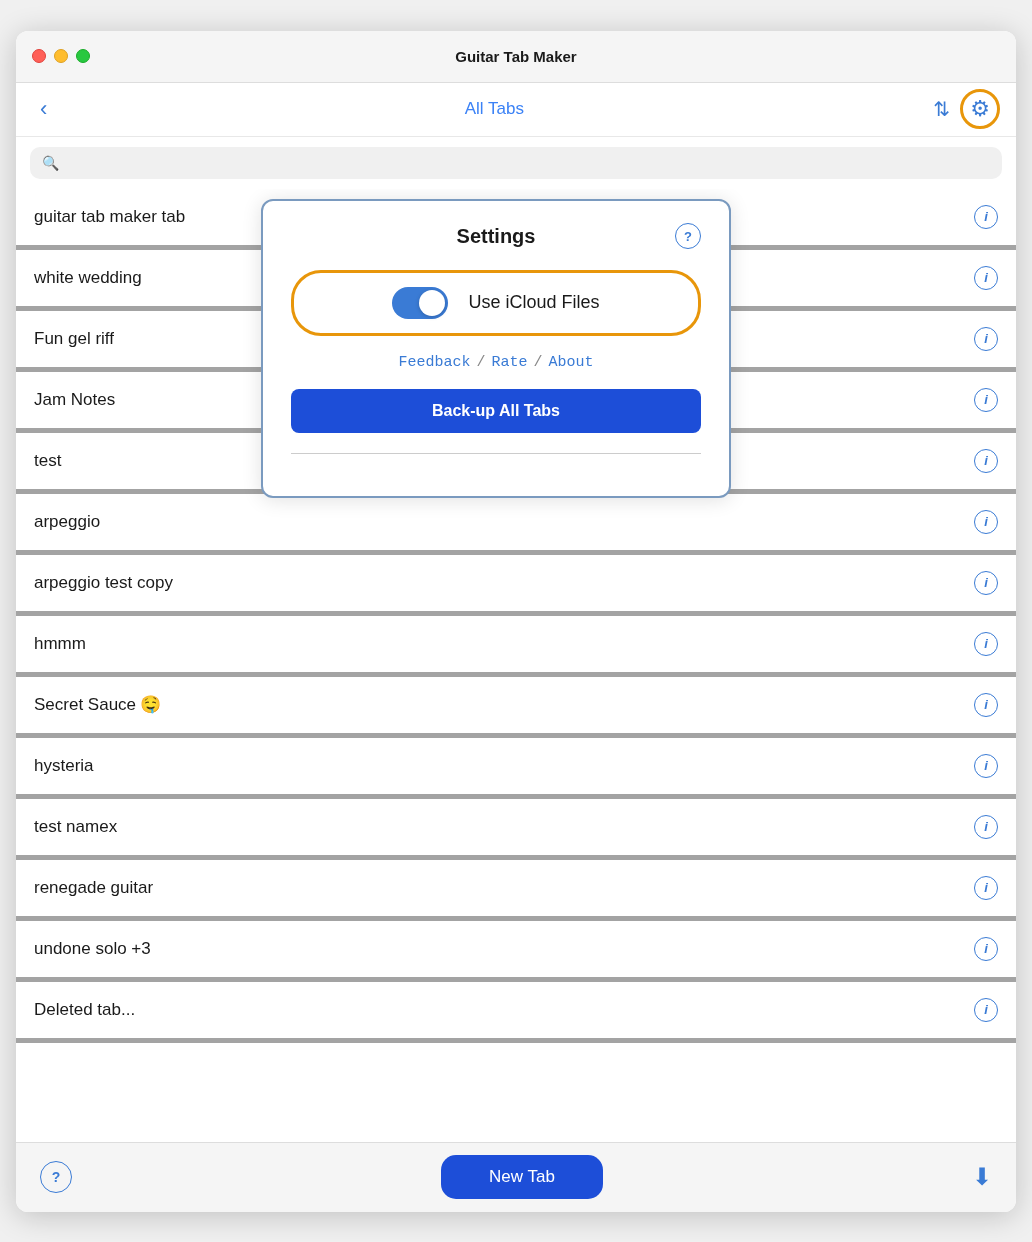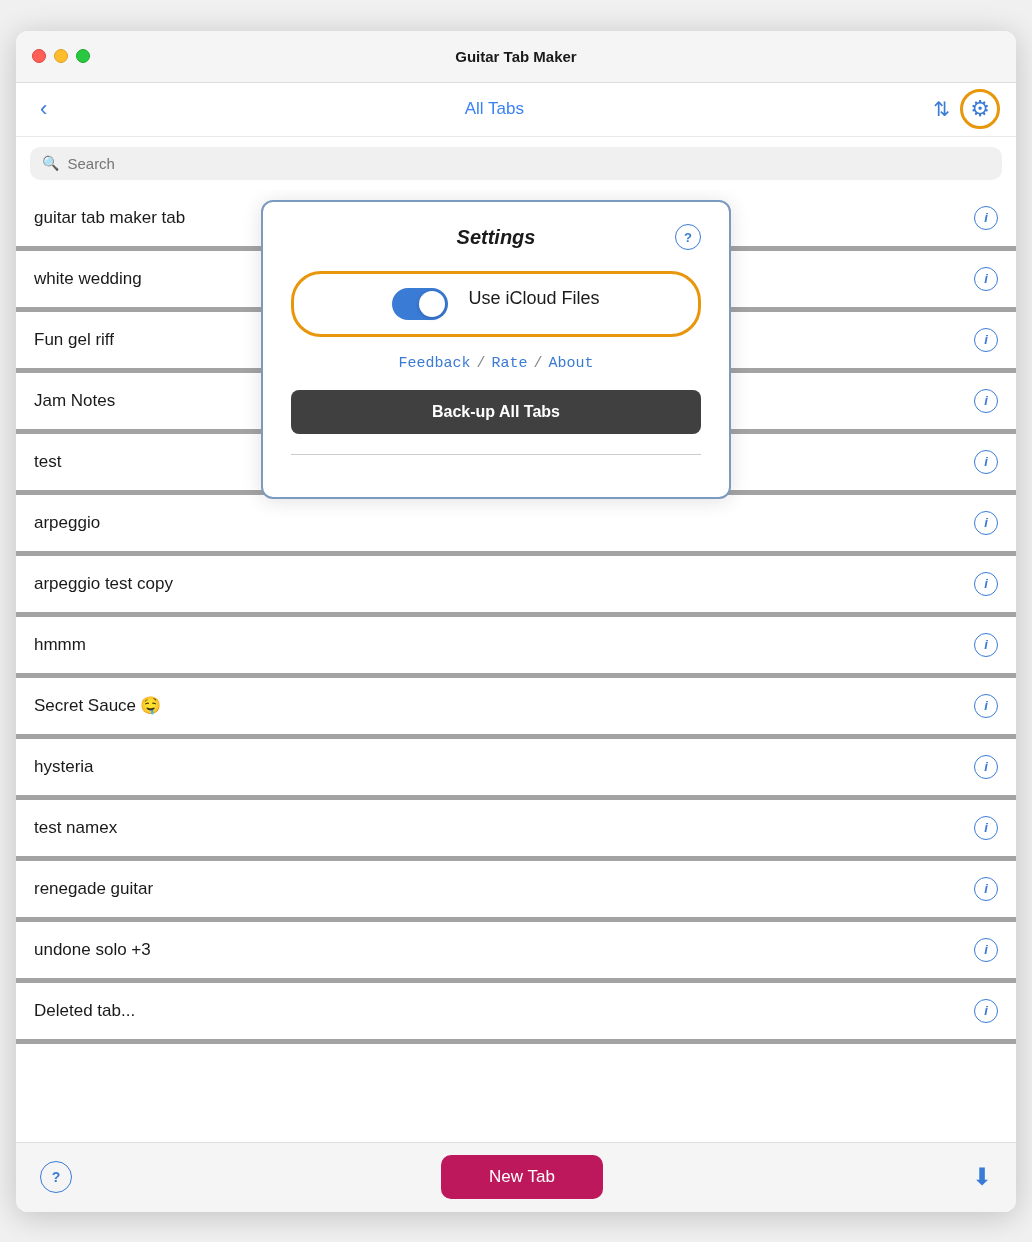--- a/index.html
+++ b/index.html
@@ -180,21 +180,20 @@
     }
     .settings-header {
       display: flex;
       justify-content: center;
       align-items: center;
       position: relative;
       margin-bottom: 22px;
     }
     .settings-title {
       font-size: 20px;
-      font-style: italic;
       font-weight: 700;
       color: #1a1a1a;
     }
     .settings-help {
       position: absolute;
       right: 0;
       color: #3a7bd5;
       font-size: 18px;
       border: 1.5px solid #3a7bd5;
       border-radius: 50%;
@@ -205,21 +204,21 @@
       justify-content: center;
       font-style: normal;
       font-weight: 600;
       font-size: 13px;
       cursor: pointer;
     }
 
     
     .icloud-toggle-row {
       display: flex;
-      align-items: flex-start;
+      align-items: center;
       justify-content: center;
       gap: 20px;
       padding: 14px 18px;
       border-radius: 30px;
       border: 3px solid #e8960a;
       margin-bottom: 18px;
       background: transparent;
     }
     .toggle-switch {
       position: relative;
@@ -268,21 +267,21 @@
     .link-sep {
       color: #888;
       font-size: 15px;
     }
 
     
     .backup-btn {
       display: block;
       width: 100%;
       padding: 13px;
-      background: #404040;
+      background: #1d4ed8;
       color: white;
       border: none;
       border-radius: 8px;
       font-size: 16px;
       font-weight: 600;
       cursor: pointer;
       text-align: center;
       margin-bottom: 20px;
     }
 
@@ -330,24 +329,24 @@
       height: 32px;
       display: flex;
       align-items: center;
       justify-content: center;
       font-style: normal;
       font-weight: 600;
       font-size: 14px;
       cursor: pointer;
     }
     .new-tab-btn {
-      background: #be185d;
+      background: #1d4ed8;
       color: white;
       border: none;
-      border-radius: 10px;
+      border-radius: 15px;
       padding: 12px 48px;
       font-size: 17px;
       font-weight: 500;
       cursor: pointer;
     }
     .download-icon {
       color: #3a7bd5;
       font-size: 24px;
       cursor: pointer;
     }
@@ -373,21 +372,20 @@
       <span class="sort-icon">⇅</span>
       <div class="settings-btn">
         <span>⚙</span>
       </div>
     </div>
   </div>
 
   <div class="search-bar-wrap">
     <div class="search-bar">
       <span class="search-icon">🔍</span>
-      <input class="search-input" type="text" placeholder="Search" style="">
     </div>
   </div>
 
   <div class="tab-list">
 
     <div class="settings-popup">
       <div class="settings-header">
         <span class="settings-title">Settings</span>
         <div class="settings-help">?</div>
       </div>

